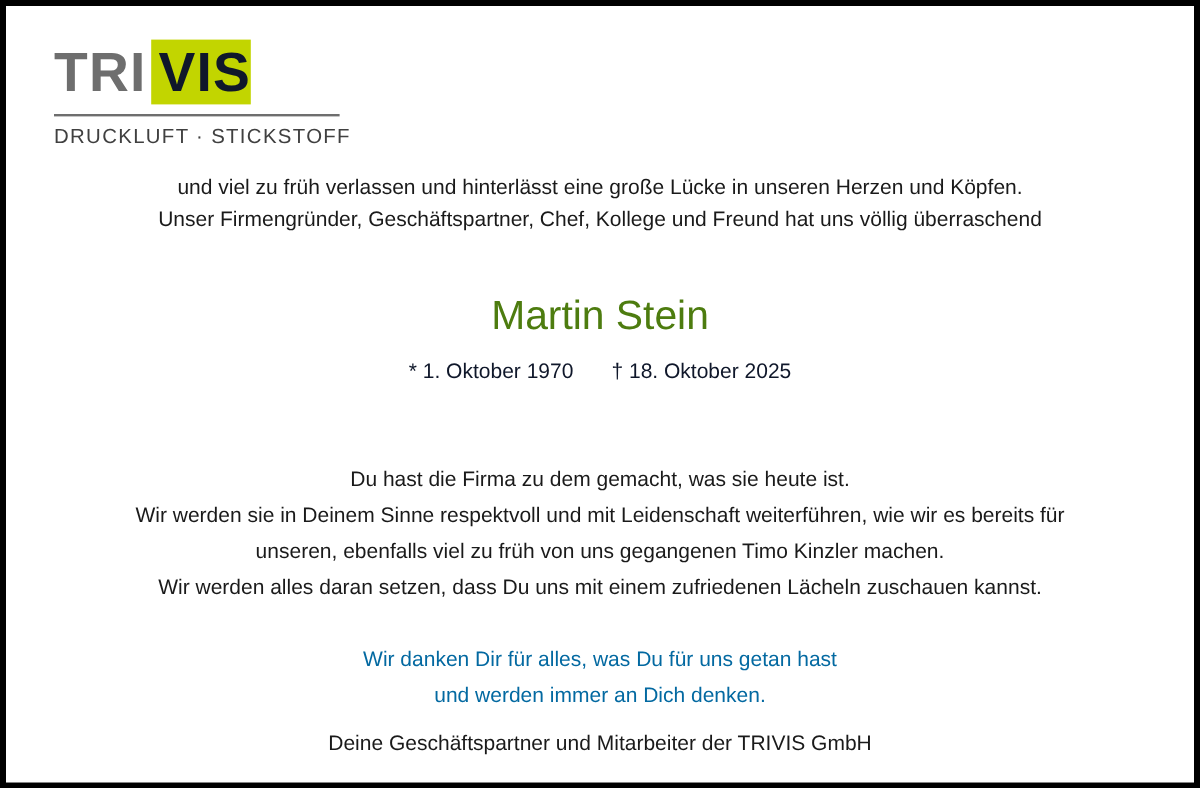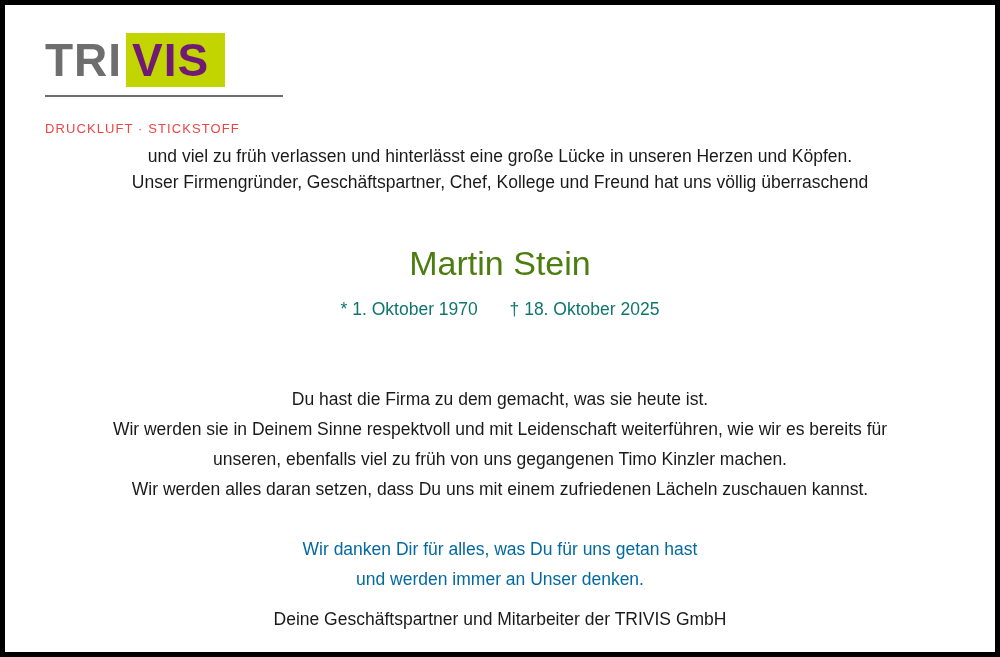--- a/index.html
+++ b/index.html
@@ -44,39 +44,39 @@
     font-size: 46px;
     font-weight: bold;
     letter-spacing: 1px;
     color: #6e6e6e;
     line-height: 54px;
     padding-right: 4px;
     font-family: "Liberation Sans", sans-serif;
   }
   .logo-vis {
     background: #c2d500;
-    color: #701a75;
+    color: #0f172a;
     font-size: 46px;
     font-weight: bold;
     letter-spacing: 1px;
     line-height: 54px;
-    padding: 0 16px 0 6px;
+    padding: 0 0 0 6px;
     font-family: "Liberation Sans", sans-serif;
   }
   .logo-rule {
     width: 238px;
     height: 2px;
     background: #6e6e6e;
     margin-top: 8px;
   }
   .logo-sub {
-    margin-top: 24px;
-    font-size: 13px;
+    margin-top: 7px;
+    font-size: 17px;
     letter-spacing: 1.1px;
-    color: #ef4444;
+    color: #404040;
     font-family: "Liberation Sans", sans-serif;
   }
 
   
   .content {
     position: absolute;
     left: 30px;
     right: 30px;
     top: 138px;
     text-align: center;
@@ -91,21 +91,21 @@
 
   .name {
     margin-top: 48px;
     font-size: 34px;
     line-height: 40px;
     color: #4d7c0f;
   }
   .dates {
     margin-top: 16px;
     font-size: 17.5px;
-    color: #0f766e;
+    color: #0f172a;
   }
   .dates .sep {
     display: inline-block;
     width: 22px;
   }
 
   .body-text {
     margin-top: 64px;
     font-size: 17.5px;
     line-height: 30px;
@@ -162,20 +162,20 @@
 
       <div class="body-text">
         <span class="line">Du hast die Firma zu dem gemacht, was sie heute ist.</span>
         <span class="line">Wir werden sie in Deinem Sinne respektvoll und mit Leidenschaft weiterführen, wie wir es bereits für</span>
         <span class="line">unseren, ebenfalls viel zu früh von uns gegangenen Timo Kinzler machen.</span>
         <span class="line">Wir werden alles daran setzen, dass Du uns mit einem zufriedenen Lächeln zuschauen kannst.</span>
       </div>
 
       <div class="thanks">
         <span class="line">Wir danken Dir für alles, was Du für uns getan hast</span>
-        <span class="line">und werden immer an Unser denken.</span>
+        <span class="line">und werden immer an Dich denken.</span>
       </div>
 
       <div class="signature">Deine Geschäftspartner und Mitarbeiter der TRIVIS GmbH</div>
 
     </div>
   </div>
 </div>
 
 </body></html>

